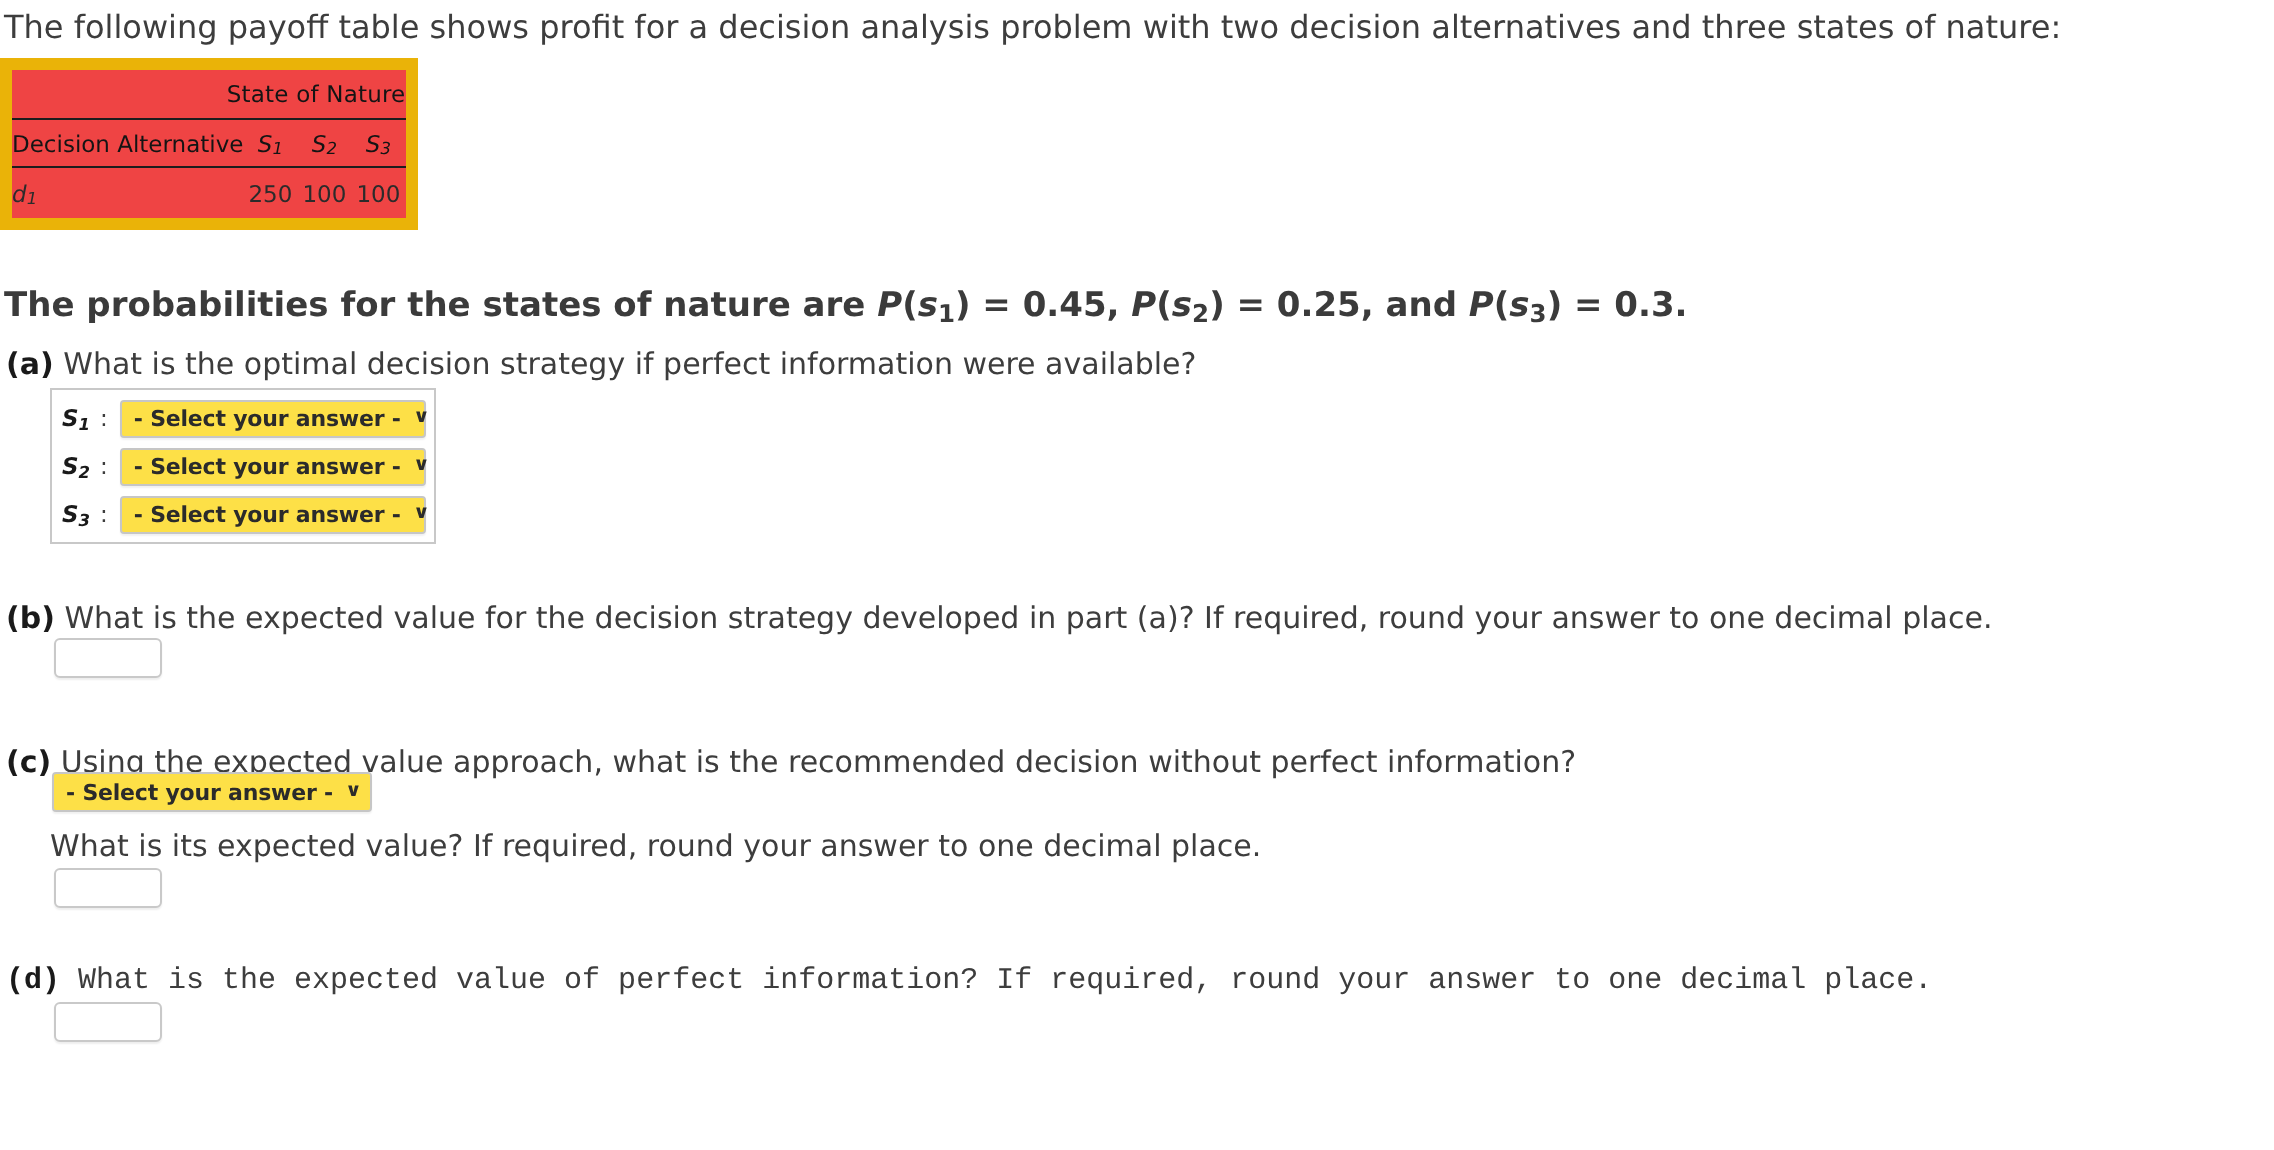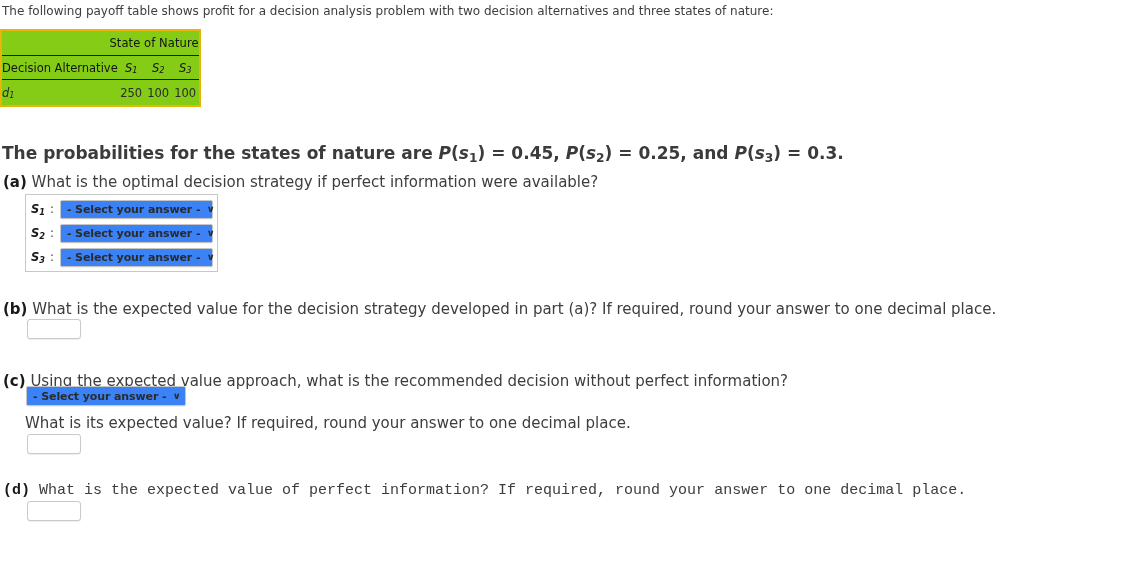--- a/index.html
+++ b/index.html
@@ -19,37 +19,37 @@
   .page {
     position: relative;
     padding: 0;
   }
 
   
   .intro {
     position: absolute;
     left: 2px;
     top: 4px;
-    font-size: 12px;
+    font-size: 16px;
     color: #3d3d3d;
     white-space: nowrap;
   }
 
   
   .payoff-table-wrap {
     position: absolute;
     left: 0px;
     top: 29px;
   }
   table.payoff {
     border-collapse: collapse;
-    border: 2px solid #eab308;
-    font-size: 11.5px;
-    color: #2b2b2b;
-    background: #84cc16;
+    border: 6px solid #eab308;
+    font-size: 11.5px;
+    color: #2b2b2b;
+    background: #ef4444;
   }
   table.payoff td, table.payoff th {
     padding: 0;
     font-weight: normal;
   }
   .row-son td {
     border-bottom: 1px solid #1d1d1d;
     height: 24px;
     vertical-align: middle;
   }
@@ -162,21 +162,21 @@
     color: #3d3d3d;
     padding: 0 6px 0 2px;
   }
 
   .select-box {
     display: inline-flex;
     align-items: center;
     justify-content: space-between;
     border: 1px solid #c6c6c6;
     border-radius: 2px;
-    background: #3b82f6;
+    background: #fde047;
     height: 19px;
     box-sizing: border-box;
     padding: 0 5px 0 6px;
     font-weight: bold;
     font-size: 11px;
     color: #2b2b2b;
     box-shadow: 0 1px 1px rgba(0,0,0,0.06);
   }
   .select-box .sel-text {
     white-space: nowrap;

